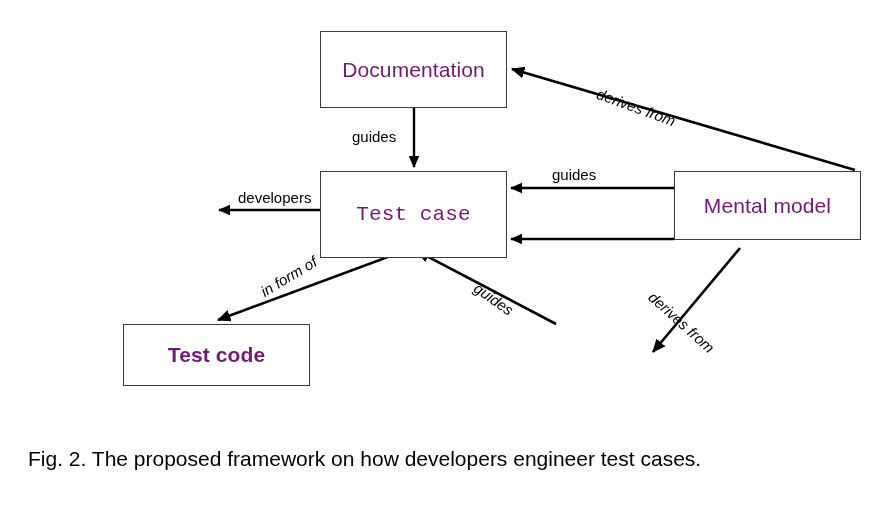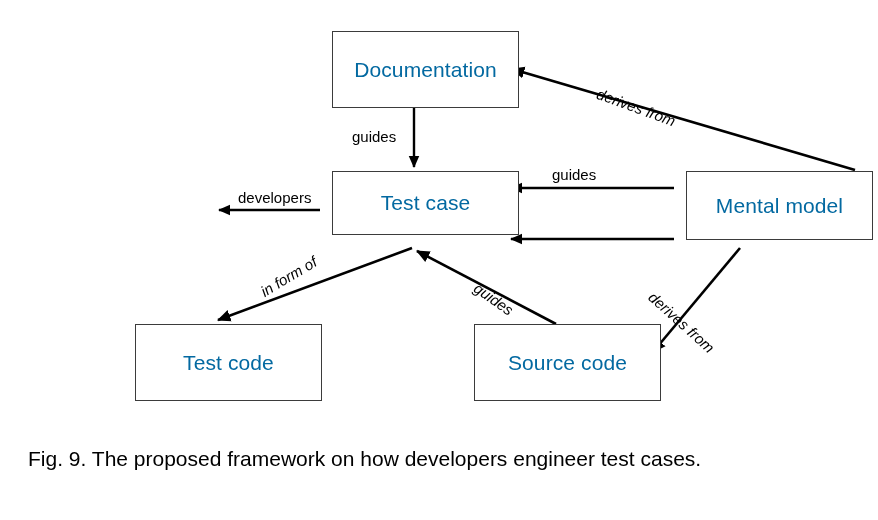--- a/index.html
+++ b/index.html
@@ -27,25 +27,24 @@
   }
   .node-box {
     position: absolute;
     box-sizing: border-box;
     border: 1px solid #3b3b3b;
     background: #ffffff;
     display: flex;
     align-items: center;
     justify-content: center;
     text-align: center;
-    color: #0369a1;
+    color: #701a75;
     font-size: 21px;
     line-height: 1.22;
     letter-spacing: 0.1px;
-    margin-left: 12px;
   }
   .edge-label {
     position: absolute;
     color: #000000;
     font-size: 15px;
     white-space: nowrap;
     line-height: 1;
   }
   .edge-label.slanted {
     font-style: italic;
@@ -88,46 +87,43 @@
     <line x1="556" y1="324" x2="417" y2="251" stroke="#000000" stroke-width="2.6" marker-end="url(#arrow-solid)"></line>
 
     <line x1="740" y1="248" x2="653" y2="352" stroke="#000000" stroke-width="2.6" marker-end="url(#arrow-solid)"></line>
   </svg>
 
   <div class="node-box" style="left: 320px; top: 31px; width: 187px; height: 77px;">
       <span>Documentation</span>
     </div>
 
 
-  <div class="node-box" style="left: 320px; top: 171px; width: 187px; height: 64px;">
+  <div class="node-box" style="left: 320px; top: 171px; width: 187px; height: 87px; font-family: Liberation Mono, monospace;">
       <span>Test case</span>
     </div>
 
   <div class="node-box" style="left: 674px; top: 171px; width: 187px; height: 69px;">
       <span>Mental model</span>
     </div>
 
-  <div class="node-box" style="left: 123px; top: 324px; width: 187px; height: 77px;">
+  <div class="node-box" style="left: 123px; top: 324px; width: 187px; height: 62px; font-weight: bold;">
       <span>Test code</span>
     </div>
 
-  <div class="node-box" style="left: 462px; top: 324px; width: 187px; height: 77px;">
-      <span>Source code</span>
-    </div>
 
   <div class="edge-label slanted" style="left: 600px; top: 86px; transform-origin: left top; transform: rotate(20deg);">derives from</div>
 
   <div class="edge-label" style="left: 352px; top: 129px;">guides</div>
 
   <div class="edge-label" style="left: 238px; top: 190px;">developers</div>
 
   <div class="edge-label" style="left: 552px; top: 167px;">guides</div>
 
 
   <div class="edge-label slanted" style="left: 258px; top: 286px; transform-origin: left top; transform: rotate(-31deg);">in form of</div>
 
   <div class="edge-label slanted" style="left: 480px; top: 280px; transform-origin: left top; transform: rotate(35deg);">guides</div>
 
   <div class="edge-label slanted" style="left: 656px; top: 289px; transform-origin: left top; transform: rotate(42deg);">derives from</div>
 
-  <div id="caption">Fig. 9. The proposed framework on how developers engineer test cases.</div>
+  <div id="caption">Fig. 2. The proposed framework on how developers engineer test cases.</div>
 
 </div>
 
 </body></html>

